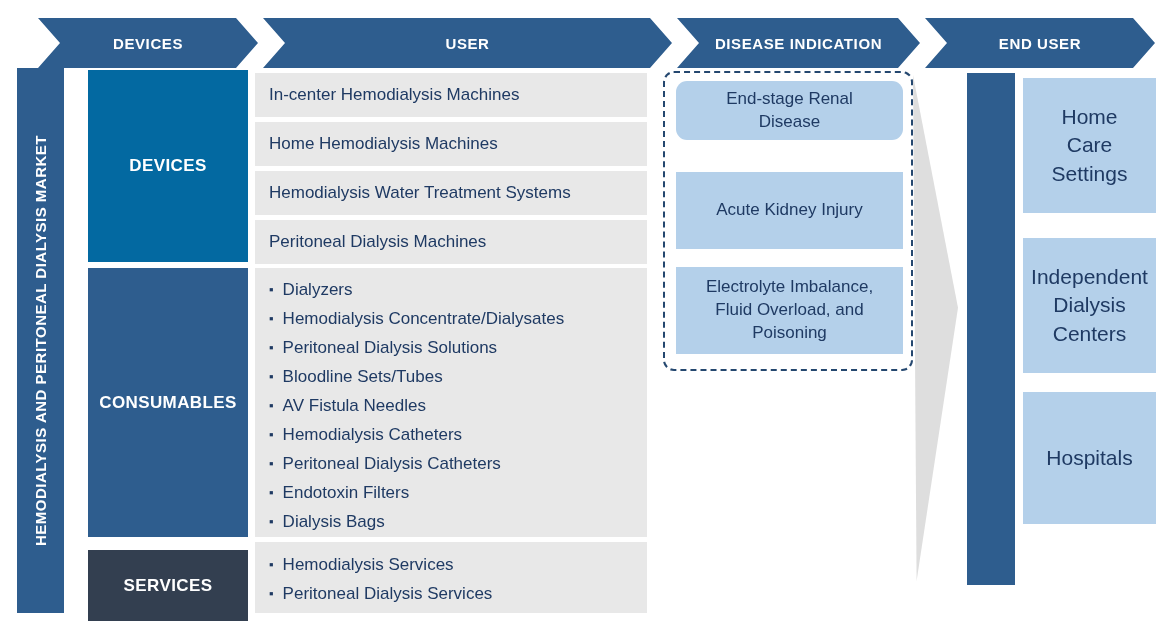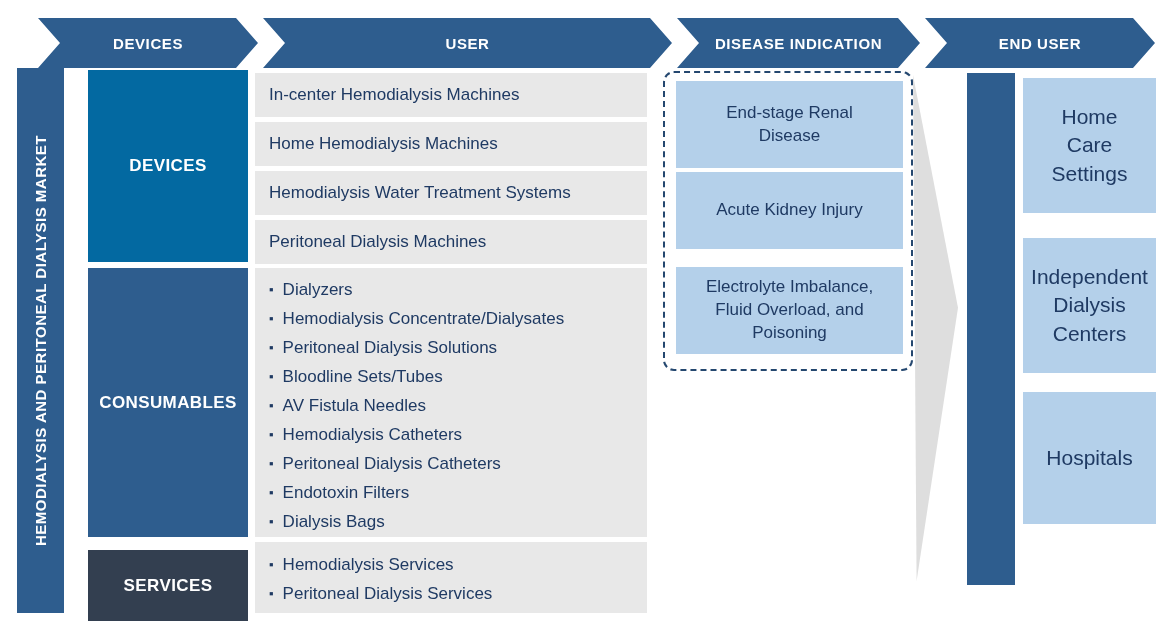--- a/index.html
+++ b/index.html
@@ -60,21 +60,21 @@
   
   .dash-box{
     position:absolute;left:663px;top:71px;width:250px;height:300px;box-sizing:border-box;
     border:2px dashed #24476F;border-radius:11px;background:transparent;
   }
   .dbox{
     position:absolute;left:676px;width:227px;background:#B4D0EA;box-sizing:border-box;
     display:flex;align-items:center;justify-content:center;text-align:center;
     color:#1F3A63;font-size:17px;line-height:1.35;padding:0 26px;
   }
-  .dbox-0{top:81px;height:87px;}
+  .dbox-0{top:81px;height:59px;border-radius:11px;}
   .dbox-1{top:172px;height:77px;}
   .dbox-2{top:267px;height:87px;}
 
   
   .gray-arrow{
     position:absolute;left:913px;top:75px;width:45px;height:506px;background:#DEDEDE;
     clip-path:polygon(0 0, 100% 46%, 8% 100%);
   }
   .blue-bar{position:absolute;left:967px;top:73px;width:48px;height:512px;background:#2E5D8E;}
 

